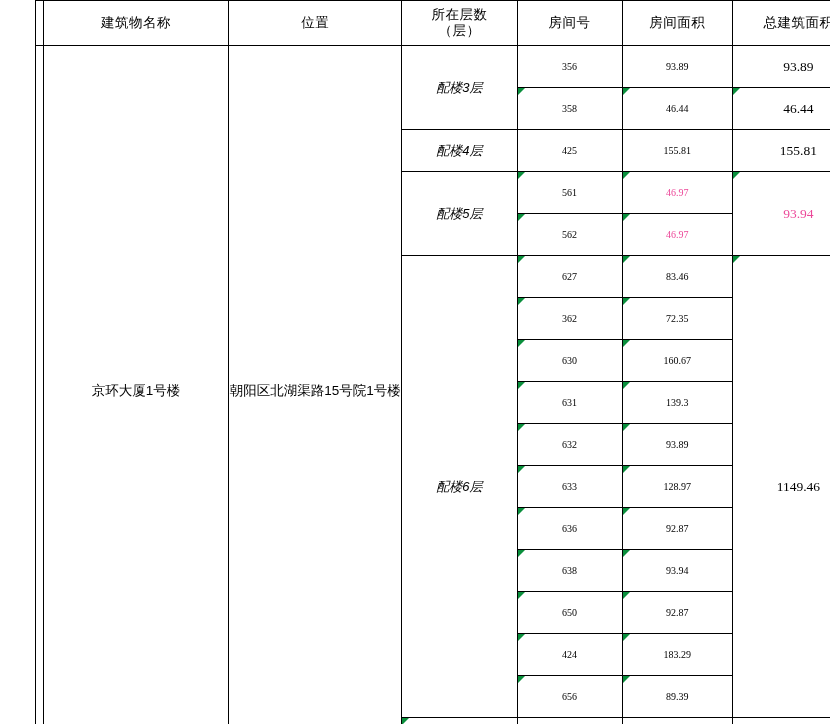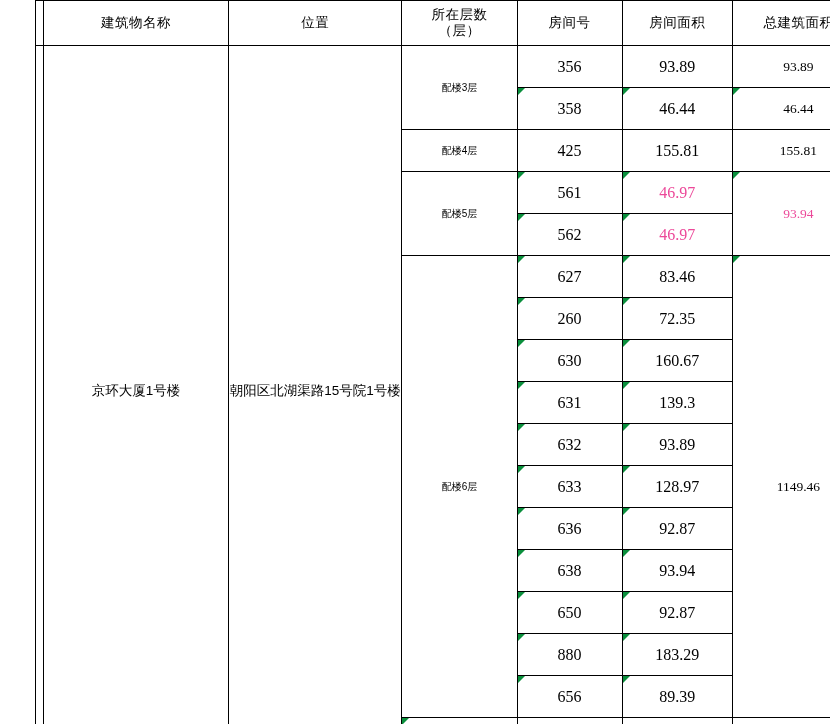--- a/index.html
+++ b/index.html
@@ -49,24 +49,25 @@
   col.c-room { width: 105px; }
   col.c-area { width: 110px; }
   col.c-total{ width: 132px; }
 
   td.name-cell, td.loc-cell {
     font-size: 13.5px;
     line-height: 1.45;
     padding: 0 6px;
   }
   td.floor-cell {
+    font-size: 13px;
+    font-style: italic;
+  }
+  td.data-cell {
     font-size: 10px;
-  }
-  td.data-cell {
-    font-size: 16px;
     height: 41px;
     font-family: "Liberation Serif", serif;
   }
   td.total-cell {
     font-size: 13.5px;
     font-family: "Liberation Serif", serif;
   }
   td.edge-cell { border-left: none; }
   
   tr.accent-row > td {
@@ -153,21 +154,21 @@
       </tr>
 
       <tr>
         <td class="floor-cell" rowspan="11">配楼6层</td>
         <td class="data-cell"><span class="flag"></span><span>627</span></td>
         <td class="data-cell"><span class="flag"></span><span>83.46</span></td>
         <td class="total-cell" rowspan="11"><span class="flag"></span><span>1149.46</span></td>
       </tr>
 
       <tr>
-        <td class="data-cell"><span class="flag"></span><span>260</span></td>
+        <td class="data-cell"><span class="flag"></span><span>362</span></td>
         <td class="data-cell"><span class="flag"></span><span>72.35</span></td>
       </tr>
 
       <tr>
         <td class="data-cell"><span class="flag"></span><span>630</span></td>
         <td class="data-cell"><span class="flag"></span><span>160.67</span></td>
       </tr>
 
       <tr>
         <td class="data-cell"><span class="flag"></span><span>631</span></td>
@@ -193,21 +194,21 @@
         <td class="data-cell"><span class="flag"></span><span>638</span></td>
         <td class="data-cell"><span class="flag"></span><span>93.94</span></td>
       </tr>
 
       <tr>
         <td class="data-cell"><span class="flag"></span><span>650</span></td>
         <td class="data-cell"><span class="flag"></span><span>92.87</span></td>
       </tr>
 
       <tr>
-        <td class="data-cell"><span class="flag"></span><span>880</span></td>
+        <td class="data-cell"><span class="flag"></span><span>424</span></td>
         <td class="data-cell"><span class="flag"></span><span>183.29</span></td>
       </tr>
 
       <tr>
         <td class="data-cell"><span class="flag"></span><span>656</span></td>
         <td class="data-cell"><span class="flag"></span><span>89.39</span></td>
       </tr>
 
       <tr>
         <td class="data-cell" style="height:18px">

